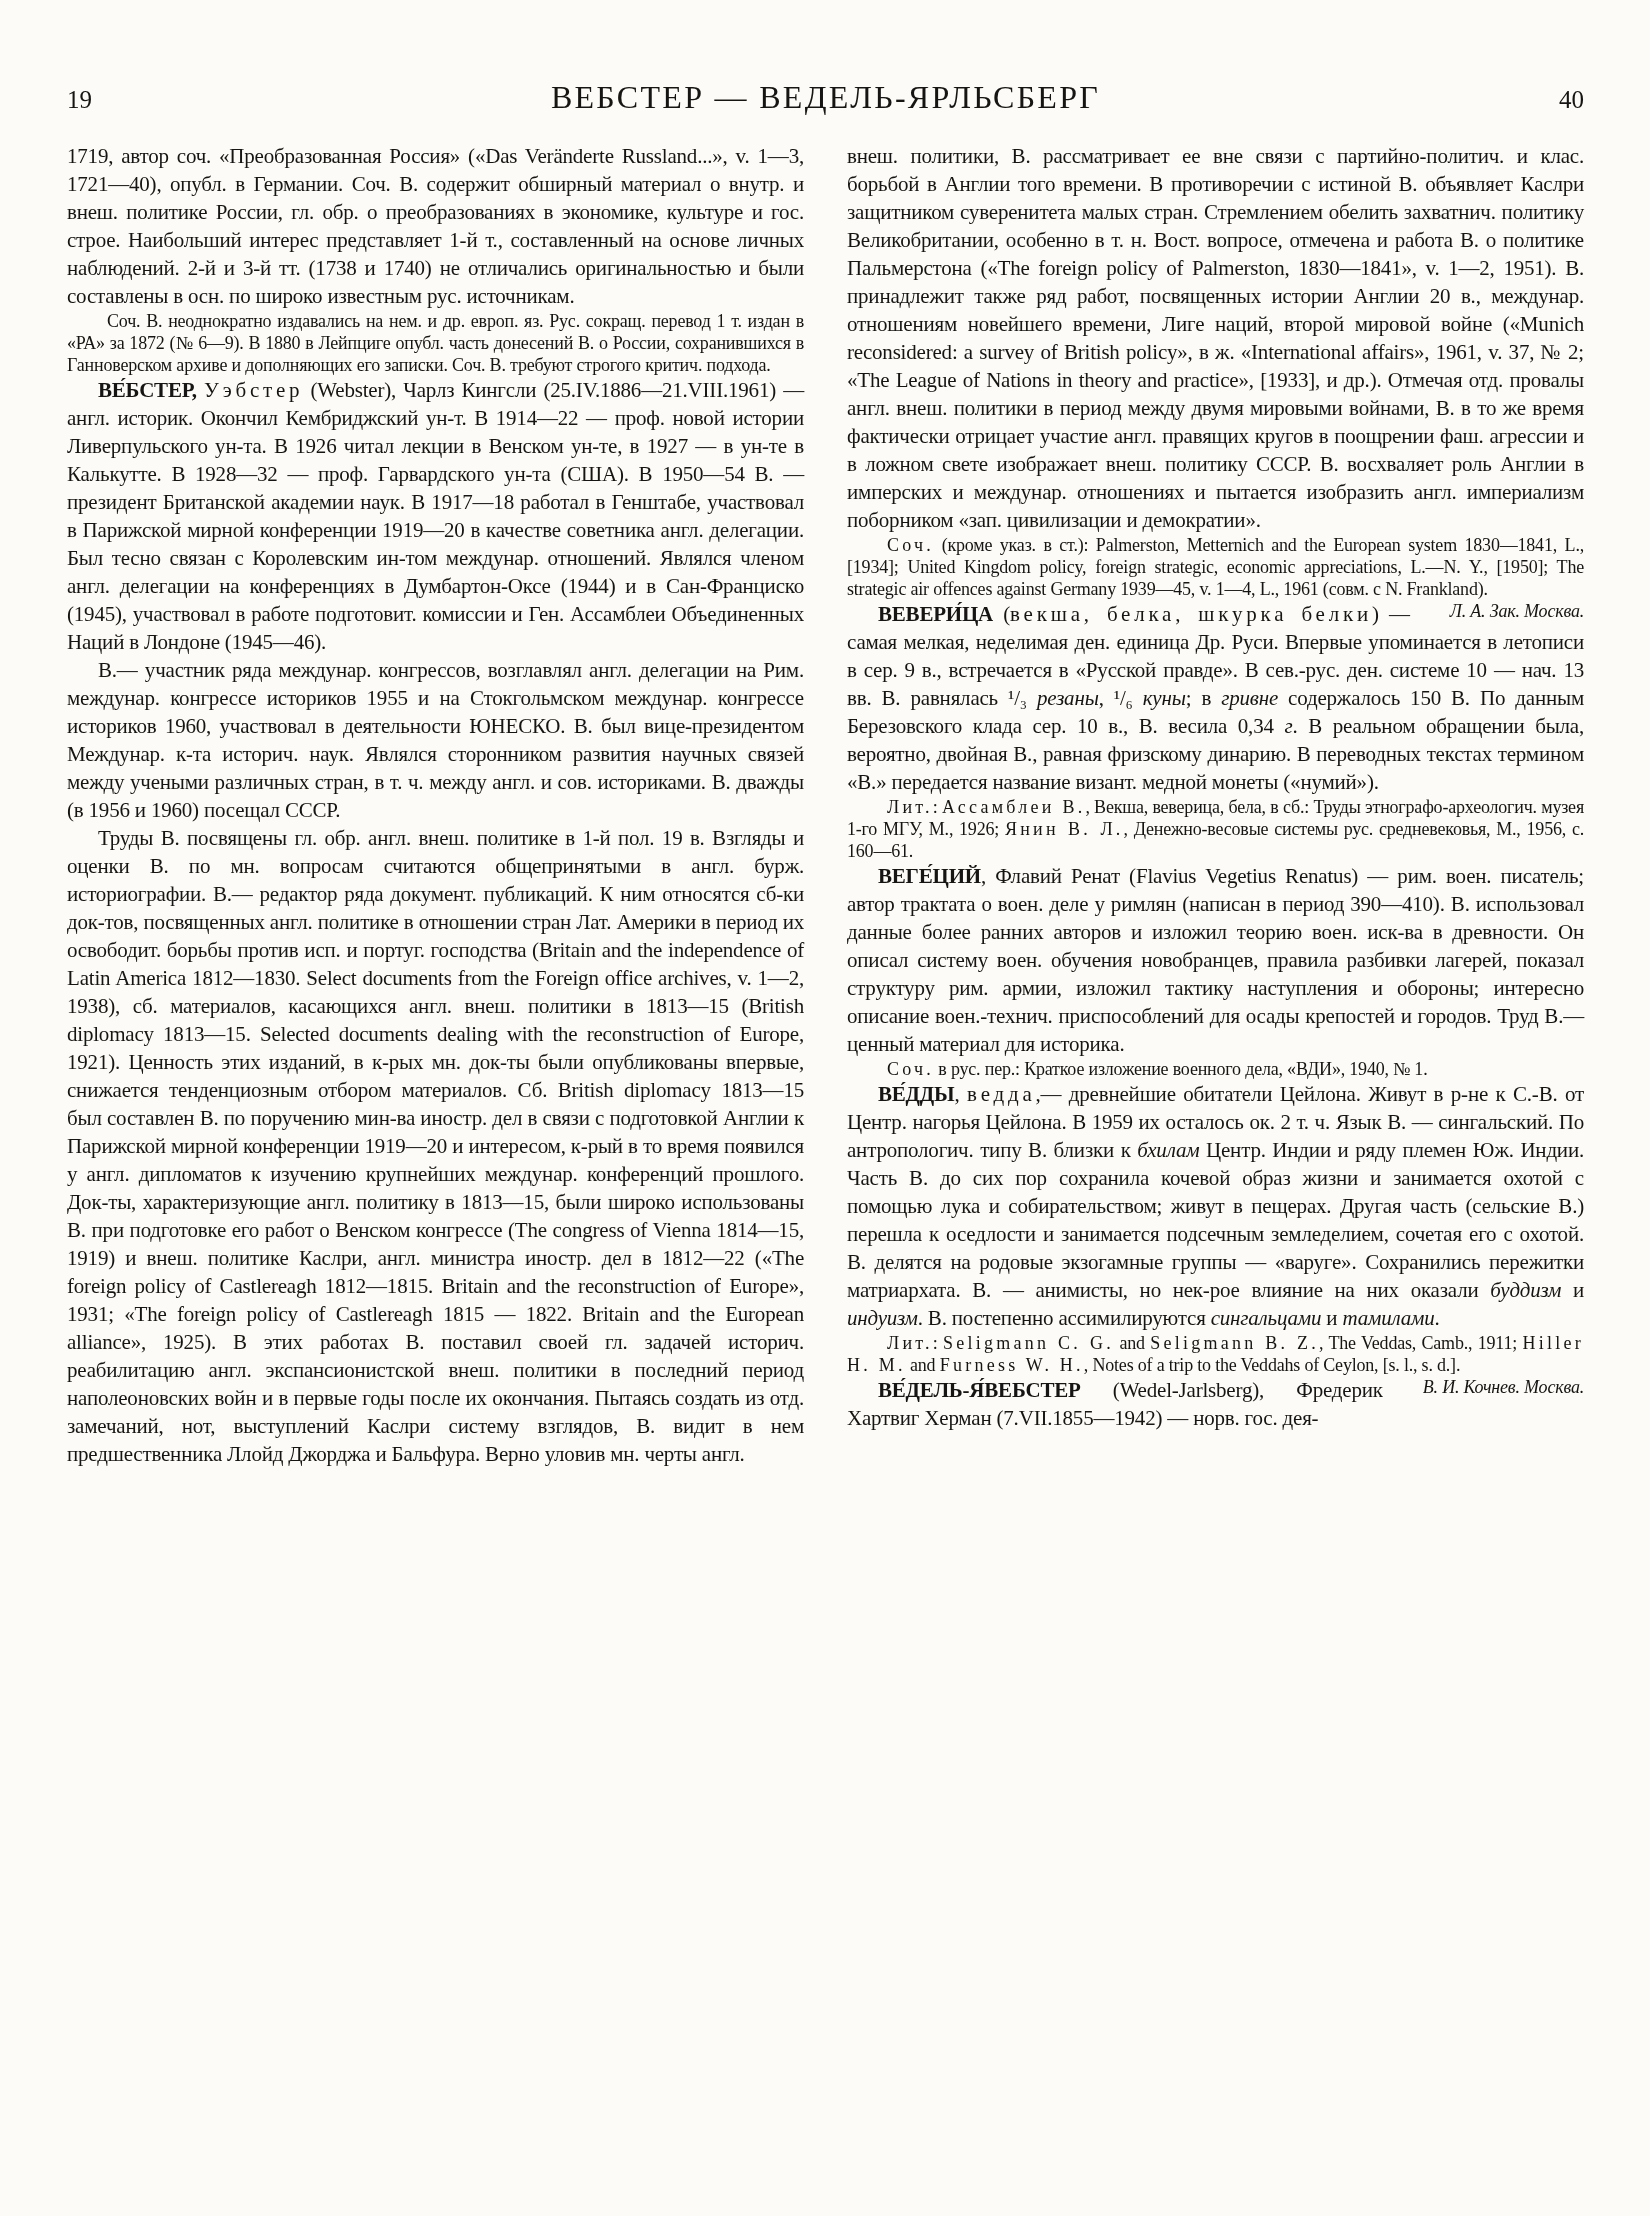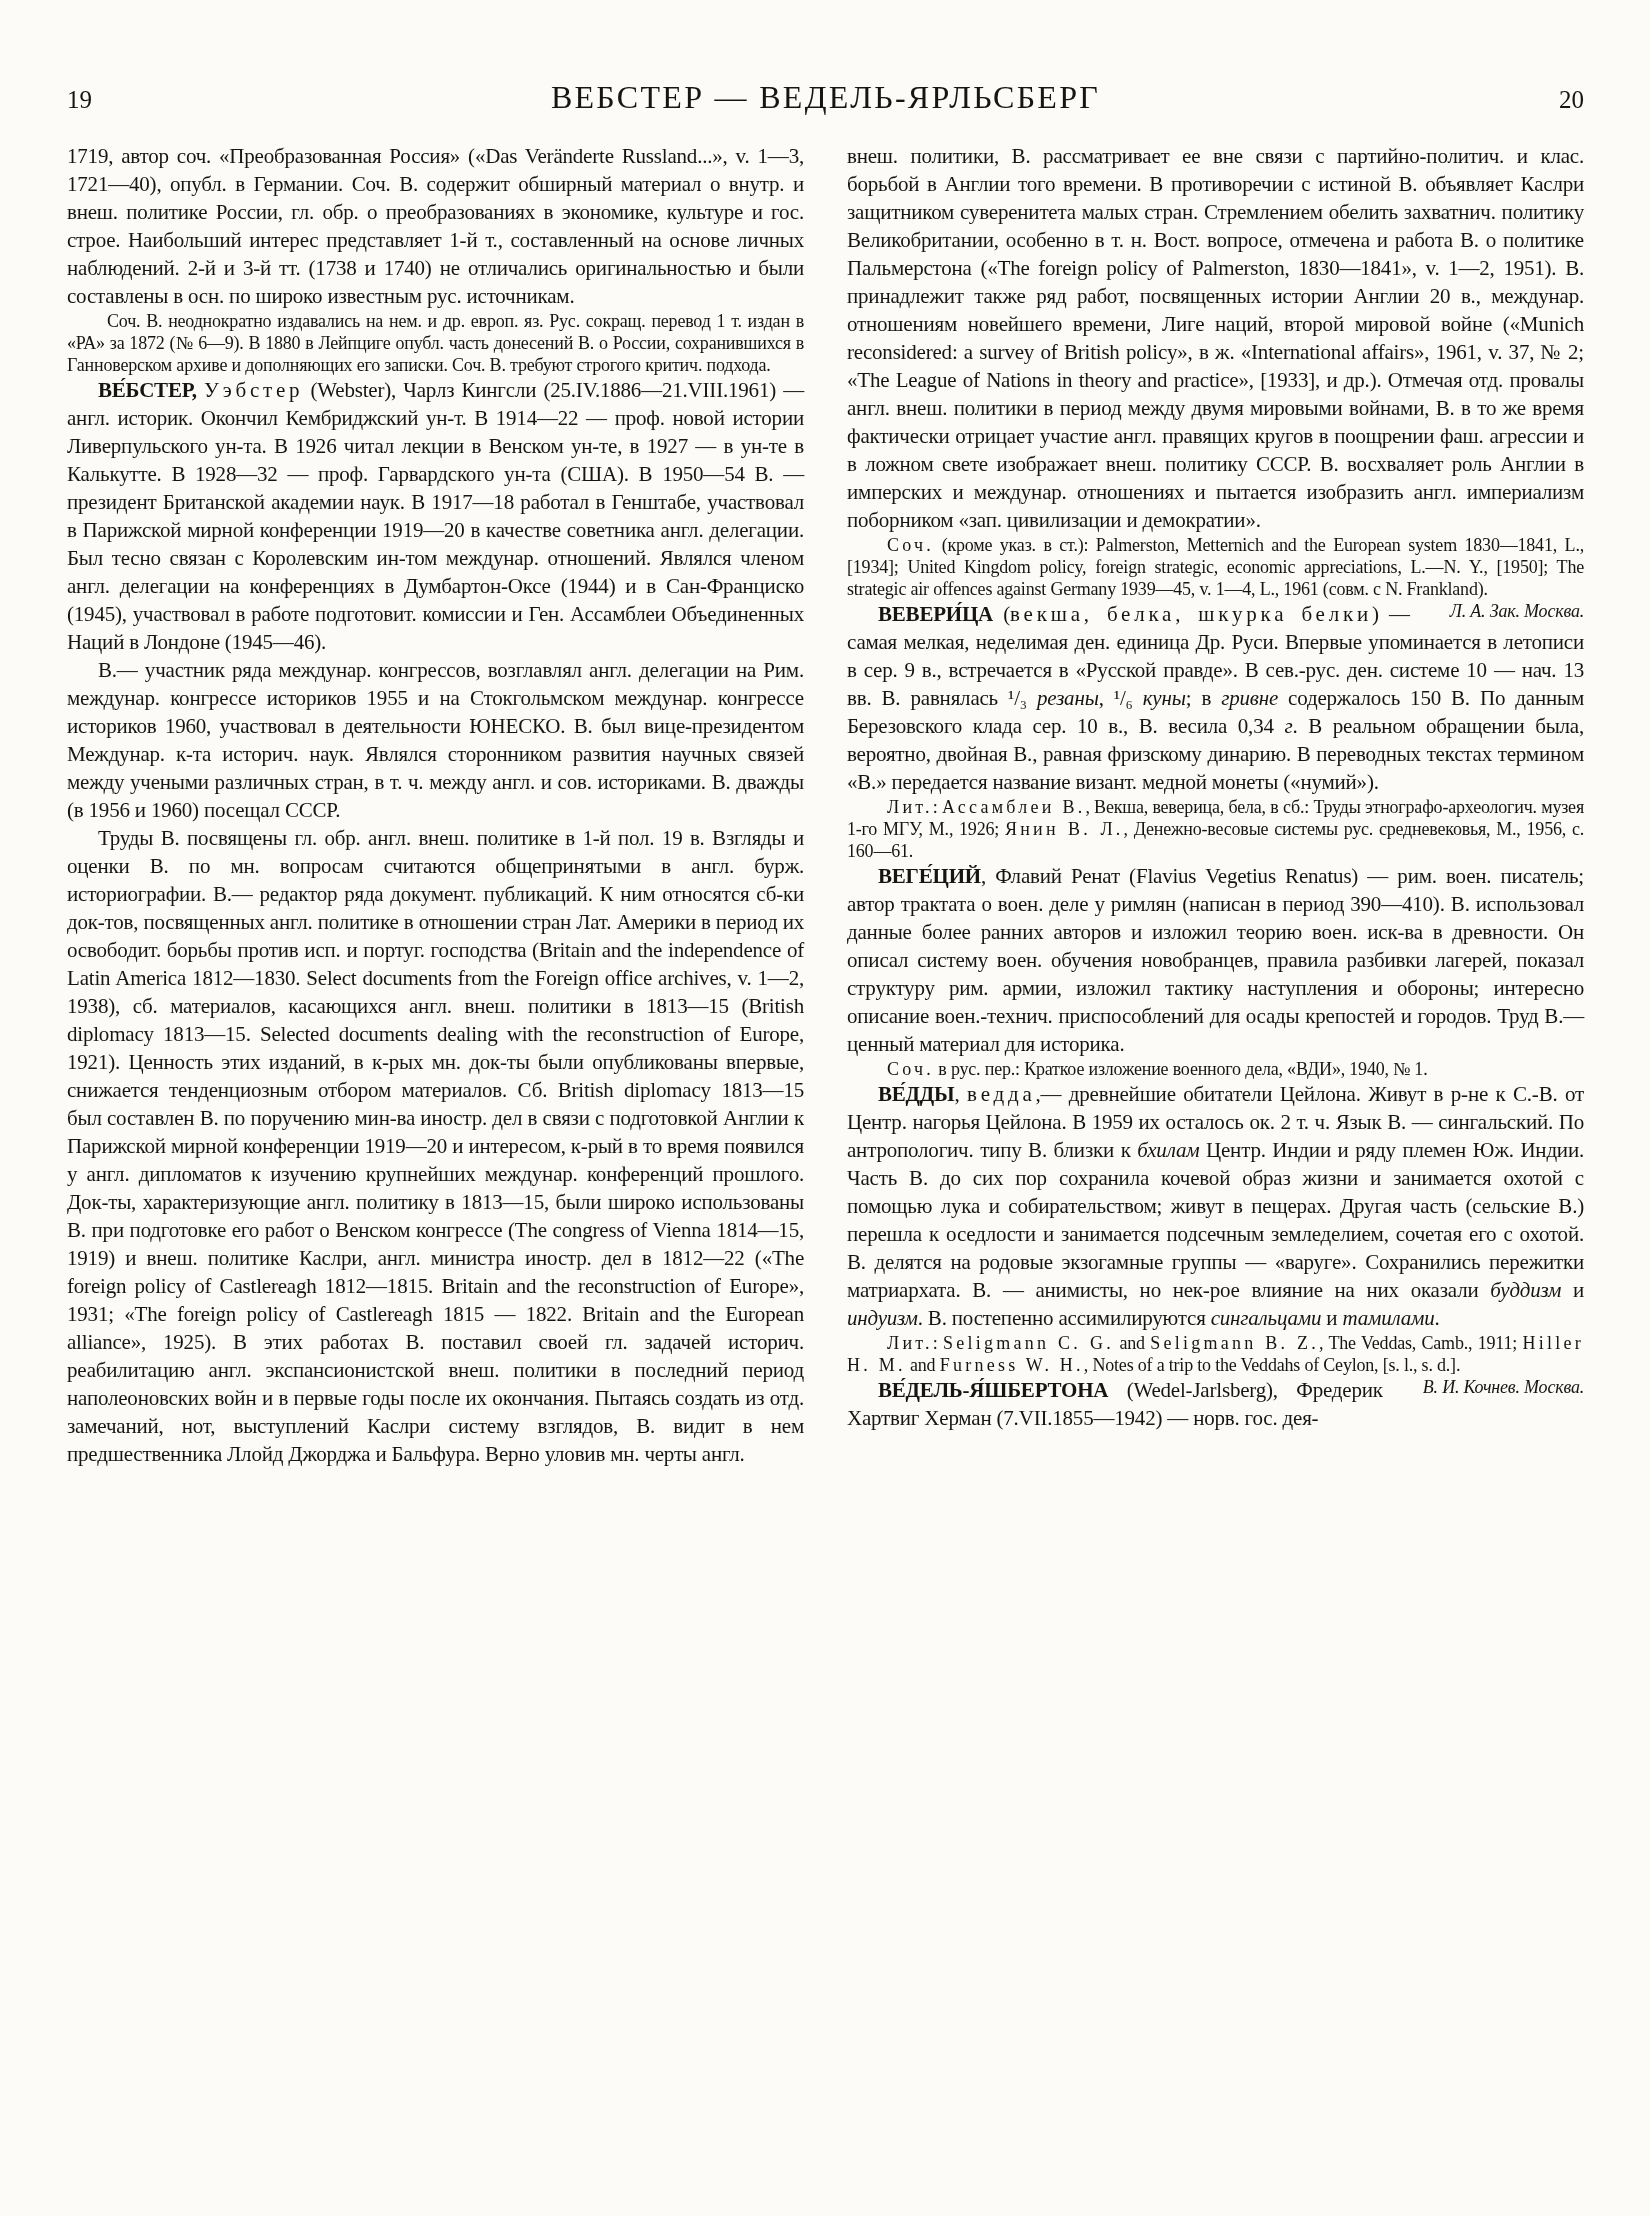--- a/index.html
+++ b/index.html
@@ -58,38 +58,38 @@
   .r-sig{float:right;font-style:italic;}
 </style>
 </head>
 <body>
 
 <div class="page">
 
   <header class="running-header">
     <span class="pagenum left">19</span>
     <span class="header-title">ВЕБСТЕР — ВЕДЕЛЬ-ЯРЛЬСБЕРГ</span>
-    <span class="pagenum right">20</span>
+    <span class="pagenum right">40</span>
   </header>
 
   <main class="columns">
     <section class="col">
         <p class="blk cont"><span class="r-n">1719, автор соч. «Преобразованная Россия» («Das Veränderte Russland...», v. 1—3, 1721—40), опубл. в Германии. Соч. В. содержит обширный материал о внутр. и внеш. политике России, гл. обр. о преобразованиях в экономике, культуре и гос. строе. Наибольший интерес представляет 1-й т., составленный на основе личных наблюдений. 2-й и 3-й тт. (1738 и 1740) не отличались оригинальностью и были составлены в осн. по широко известным рус. источникам.</span></p>
         <p class="blk small"><span class="r-n">Соч. В. неоднократно издавались на нем. и др. европ. яз. Рус. сокращ. перевод 1 т. издан в «РА» за 1872 (№ 6—9). В 1880 в Лейпциге опубл. часть донесений В. о России, сохранившихся в Ганноверском архиве и дополняющих его записки. Соч. В. требуют строгого критич. подхода.</span></p>
         <p class="blk para"><span class="r-b">ВЕ́БСТЕР, </span><span class="r-sp">Уэбстер</span><span class="r-n"> (Webster), Чарлз Кингсли (25.IV.1886—21.VIII.1961) — англ. историк. Окончил Кембриджский ун-т. В 1914—22 — проф. новой истории Ливерпульского ун-та. В 1926 читал лекции в Венском ун-те, в 1927 — в ун-те в Калькутте. В 1928—32 — проф. Гарвардского ун-та (США). В 1950—54 В. — президент Британской академии наук. В 1917—18 работал в Генштабе, участвовал в Парижской мирной конференции 1919—20 в качестве советника англ. делегации. Был тесно связан с Королевским ин-том междунар. отношений. Являлся членом англ. делегации на конференциях в Думбартон-Оксе (1944) и в Сан-Франциско (1945), участвовал в работе подготовит. комиссии и Ген. Ассамблеи Объединенных Наций в Лондоне (1945—46).</span></p>
         <p class="blk para"><span class="r-n">В.— участник ряда междунар. конгрессов, возглавлял англ. делегации на Рим. междунар. конгрессе историков 1955 и на Стокгольмском междунар. конгрессе историков 1960, участвовал в деятельности ЮНЕСКО. В. был вице-президентом Междунар. к-та историч. наук. Являлся сторонником развития научных связей между учеными различных стран, в т. ч. между англ. и сов. историками. В. дважды (в 1956 и 1960) посещал СССР.</span></p>
         <p class="blk para"><span class="r-n">Труды В. посвящены гл. обр. англ. внеш. политике в 1-й пол. 19 в. Взгляды и оценки В. по мн. вопросам считаются общепринятыми в англ. бурж. историографии. В.— редактор ряда документ. публикаций. К ним относятся сб-ки док-тов, посвященных англ. политике в отношении стран Лат. Америки в период их освободит. борьбы против исп. и португ. господства (Britain and the independence of Latin America 1812—1830. Select documents from the Foreign office archives, v. 1—2, 1938), сб. материалов, касающихся англ. внеш. политики в 1813—15 (British diplomacy 1813—15. Selected documents dealing with the reconstruction of Europe, 1921). Ценность этих изданий, в к-рых мн. док-ты были опубликованы впервые, снижается тенденциозным отбором материалов. Сб. British diplomacy 1813—15 был составлен В. по поручению мин-ва иностр. дел в связи с подготовкой Англии к Парижской мирной конференции 1919—20 и интересом, к-рый в то время появился у англ. дипломатов к изучению крупнейших междунар. конференций прошлого. Док-ты, характеризующие англ. политику в 1813—15, были широко использованы В. при подготовке его работ о Венском конгрессе (The congress of Vienna 1814—15, 1919) и внеш. политике Каслри, англ. министра иностр. дел в 1812—22 («The foreign policy of Castlereagh 1812—1815. Britain and the reconstruction of Europe», 1931; «The foreign policy of Castlereagh 1815 — 1822. Britain and the European alliance», 1925). В этих работах В. поставил своей гл. задачей историч. реабилитацию англ. экспансионистской внеш. политики в последний период наполеоновских войн и в первые годы после их окончания. Пытаясь создать из отд. замечаний, нот, выступлений Каслри систему взглядов, В. видит в нем предшественника Ллойд Джорджа и Бальфура. Верно уловив мн. черты англ.</span></p>
       </section>
     <section class="col">
         <p class="blk cont"><span class="r-n">внеш. политики, В. рассматривает ее вне связи с партийно-политич. и клас. борьбой в Англии того времени. В противоречии с истиной В. объявляет Каслри защитником суверенитета малых стран. Стремлением обелить захватнич. политику Великобритании, особенно в т. н. Вост. вопросе, отмечена и работа В. о политике Пальмерстона («The foreign policy of Palmerston, 1830—1841», v. 1—2, 1951). В. принадлежит также ряд работ, посвященных истории Англии 20 в., междунар. отношениям новейшего времени, Лиге наций, второй мировой войне («Munich reconsidered: a survey of British policy», в ж. «International affairs», 1961, v. 37, № 2; «The League of Nations in theory and practice», [1933], и др.). Отмечая отд. провалы англ. внеш. политики в период между двумя мировыми войнами, В. в то же время фактически отрицает участие англ. правящих кругов в поощрении фаш. агрессии и в ложном свете изображает внеш. политику СССР. В. восхваляет роль Англии в имперских и междунар. отношениях и пытается изобразить англ. империализм поборником «зап. цивилизации и демократии».</span></p>
         <p class="blk small"><span class="r-sp">Соч.</span><span class="r-n"> (кроме указ. в ст.): Palmerston, Metternich and the European system 1830—1841, L., [1934]; United Kingdom policy, foreign strategic, economic appreciations, L.—N. Y., [1950]; The strategic air offences against Germany 1939—45, v. 1—4, L., 1961 (совм. с N. Frankland). </span><span class="r-sig">Л. А. Зак. Москва.</span></p>
         <p class="blk para"><span class="r-b">ВЕВЕРИ́ЦА</span><span class="r-n"> (</span><span class="r-sp">векша, белка, шкурка белки</span><span class="r-n">) — самая мелкая, неделимая ден. единица Др. Руси. Впервые упоминается в летописи в сер. 9 в., встречается в «Русской правде». В сев.-рус. ден. системе 10 — нач. 13 вв. В. равнялась ¹/₃ </span><span class="r-i">резаны</span><span class="r-n">, ¹/₆ </span><span class="r-i">куны</span><span class="r-n">; в </span><span class="r-i">гривне</span><span class="r-n"> содержалось 150 В. По данным Березовского клада сер. 10 в., В. весила 0,34 </span><span class="r-i">г</span><span class="r-n">. В реальном обращении была, вероятно, двойная В., равная фризскому динарию. В переводных текстах термином «В.» передается название визант. медной монеты («нумий»).</span></p>
         <p class="blk small"><span class="r-sp">Лит.</span><span class="r-n">: </span><span class="r-sp">Ассамблеи В.</span><span class="r-n">, Векша, веверица, бела, в сб.: Труды этнографо-археологич. музея 1-го МГУ, М., 1926; </span><span class="r-sp">Янин В. Л.</span><span class="r-n">, Денежно-весовые системы рус. средневековья, М., 1956, с. 160—61.</span></p>
         <p class="blk para"><span class="r-b">ВЕГЕ́ЦИЙ</span><span class="r-n">, Флавий Ренат (Flavius Vegetius Renatus) — рим. воен. писатель; автор трактата о воен. деле у римлян (написан в период 390—410). В. использовал данные более ранних авторов и изложил теорию воен. иск-ва в древности. Он описал систему воен. обучения новобранцев, правила разбивки лагерей, показал структуру рим. армии, изложил тактику наступления и обороны; интересно описание воен.-технич. приспособлений для осады крепостей и городов. Труд В.— ценный материал для историка.</span></p>
         <p class="blk small"><span class="r-sp">Соч.</span><span class="r-n"> в рус. пер.: Краткое изложение военного дела, «ВДИ», 1940, № 1.</span></p>
         <p class="blk para"><span class="r-b">ВЕ́ДДЫ</span><span class="r-n">, </span><span class="r-sp">ведда</span><span class="r-n">,— древнейшие обитатели Цейлона. Живут в р-не к С.-В. от Центр. нагорья Цейлона. В 1959 их осталось ок. 2 т. ч. Язык В. — сингальский. По антропологич. типу В. близки к </span><span class="r-i">бхилам</span><span class="r-n"> Центр. Индии и ряду племен Юж. Индии. Часть В. до сих пор сохранила кочевой образ жизни и занимается охотой с помощью лука и собирательством; живут в пещерах. Другая часть (сельские В.) перешла к оседлости и занимается подсечным земледелием, сочетая его с охотой. В. делятся на родовые экзогамные группы — «варуге». Сохранились пережитки матриархата. В. — анимисты, но нек-рое влияние на них оказали </span><span class="r-i">буддизм</span><span class="r-n"> и </span><span class="r-i">индуизм</span><span class="r-n">. В. постепенно ассимилируются </span><span class="r-i">сингальцами</span><span class="r-n"> и </span><span class="r-i">тамилами</span><span class="r-n">.</span></p>
         <p class="blk small"><span class="r-sp">Лит.</span><span class="r-n">: </span><span class="r-sp">Seligmann C. G.</span><span class="r-n"> and </span><span class="r-sp">Seligmann B. Z.</span><span class="r-n">, The Veddas, Camb., 1911; </span><span class="r-sp">Hiller H. M.</span><span class="r-n"> and </span><span class="r-sp">Furness W. H.</span><span class="r-n">, Notes of a trip to the Veddahs of Ceylon, [s. l., s. d.]. </span><span class="r-sig">В. И. Кочнев. Москва.</span></p>
-        <p class="blk para"><span class="r-b">ВЕ́ДЕЛЬ-Я́ШБЕРТОНА</span><span class="r-n"> (Wedel-Jarlsberg), Фредерик Хартвиг Херман (7.VII.1855—1942) — норв. гос. дея-</span></p>
+        <p class="blk para"><span class="r-b">ВЕ́ДЕЛЬ-Я́ВЕБСТЕР</span><span class="r-n"> (Wedel-Jarlsberg), Фредерик Хартвиг Херман (7.VII.1855—1942) — норв. гос. дея-</span></p>
       </section>
   </main>
 
 </div>
 
 
 </body></html>

